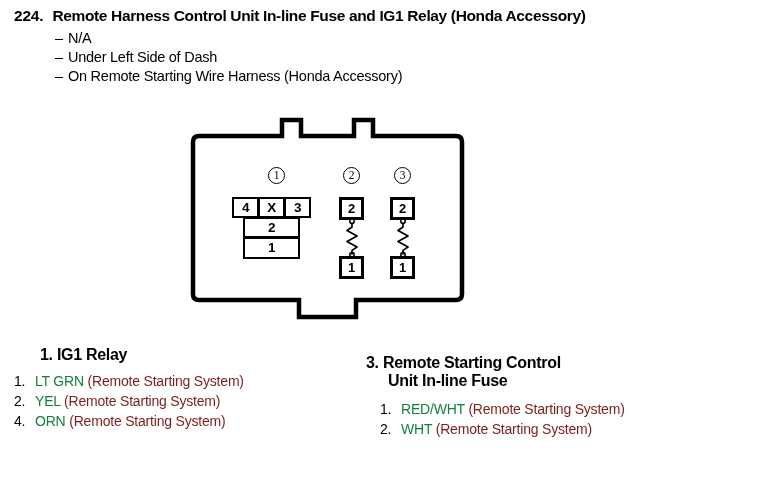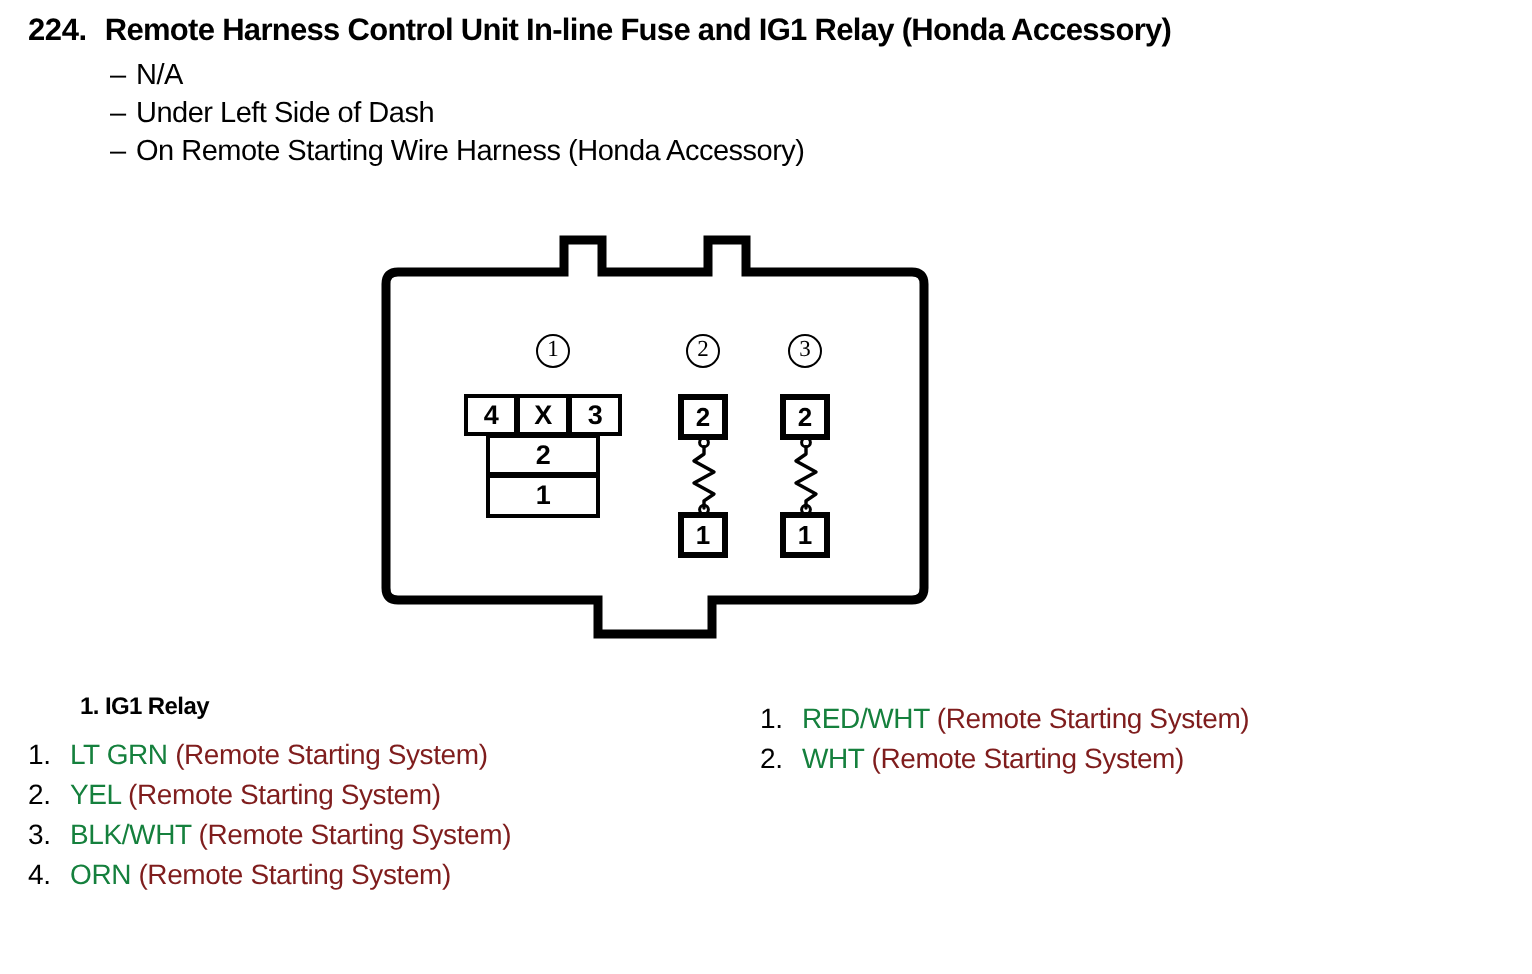--- a/index.html
+++ b/index.html
@@ -142,21 +142,21 @@
   }
 
   
   #legend { position: absolute; left: 0; top: 340px; width: 766px; }
 
   .legend-col { position: absolute; top: 0; }
   #legend-left  { left: 0px;   width: 360px; }
   #legend-right { left: 366px; width: 400px; }
 
   .legend-heading {
-    font-size: 12px;
+    font-size: 16px;
     font-weight: bold;
     letter-spacing: -0.3px;
     white-space: nowrap;
   }
   .legend-heading .cont {
     display: block;
   }
   #heading-1 { padding: 6px 0 0 40px; }
   #heading-2 { padding: 6px 0 0 0px; }
   #heading-3 { padding: 14px 0 0 0px; }
@@ -253,30 +253,31 @@
   <div class="legend-col" id="legend-left">
     <div class="legend-heading" id="heading-1">1. IG1 Relay</div>
     <ul class="legend-list" id="list-1">
       <li>
         <span class="li-num">1.</span><span class="wire-name">LT GRN</span> <span class="circuit-ref">(Remote Starting System)</span>
       </li>
       <li>
         <span class="li-num">2.</span><span class="wire-name">YEL</span> <span class="circuit-ref">(Remote Starting System)</span>
       </li>
       <li>
-        <span class="li-num">3.</span><span class="wire-name">BLK/WHT</span> <span class="circuit-ref">(Remote Starting System)</span>
-      </li>
-      <li>
         <span class="li-num">4.</span><span class="wire-name">ORN</span> <span class="circuit-ref">(Remote Starting System)</span>
       </li>
     </ul>
   </div>
 
   <div class="legend-col" id="legend-right">
 
+    <div class="legend-heading" id="heading-3">
+      <span>3. Remote Starting Control</span>
+      <span class="cont">Unit In-line Fuse</span>
+    </div>
 
     <ul class="legend-list" id="list-3">
       <li>
         <span class="li-num">1.</span><span class="wire-name">RED/WHT</span> <span class="circuit-ref">(Remote Starting System)</span>
       </li>
       <li>
         <span class="li-num">2.</span><span class="wire-name">WHT</span> <span class="circuit-ref">(Remote Starting System)</span>
       </li>
     </ul>
   </div>

